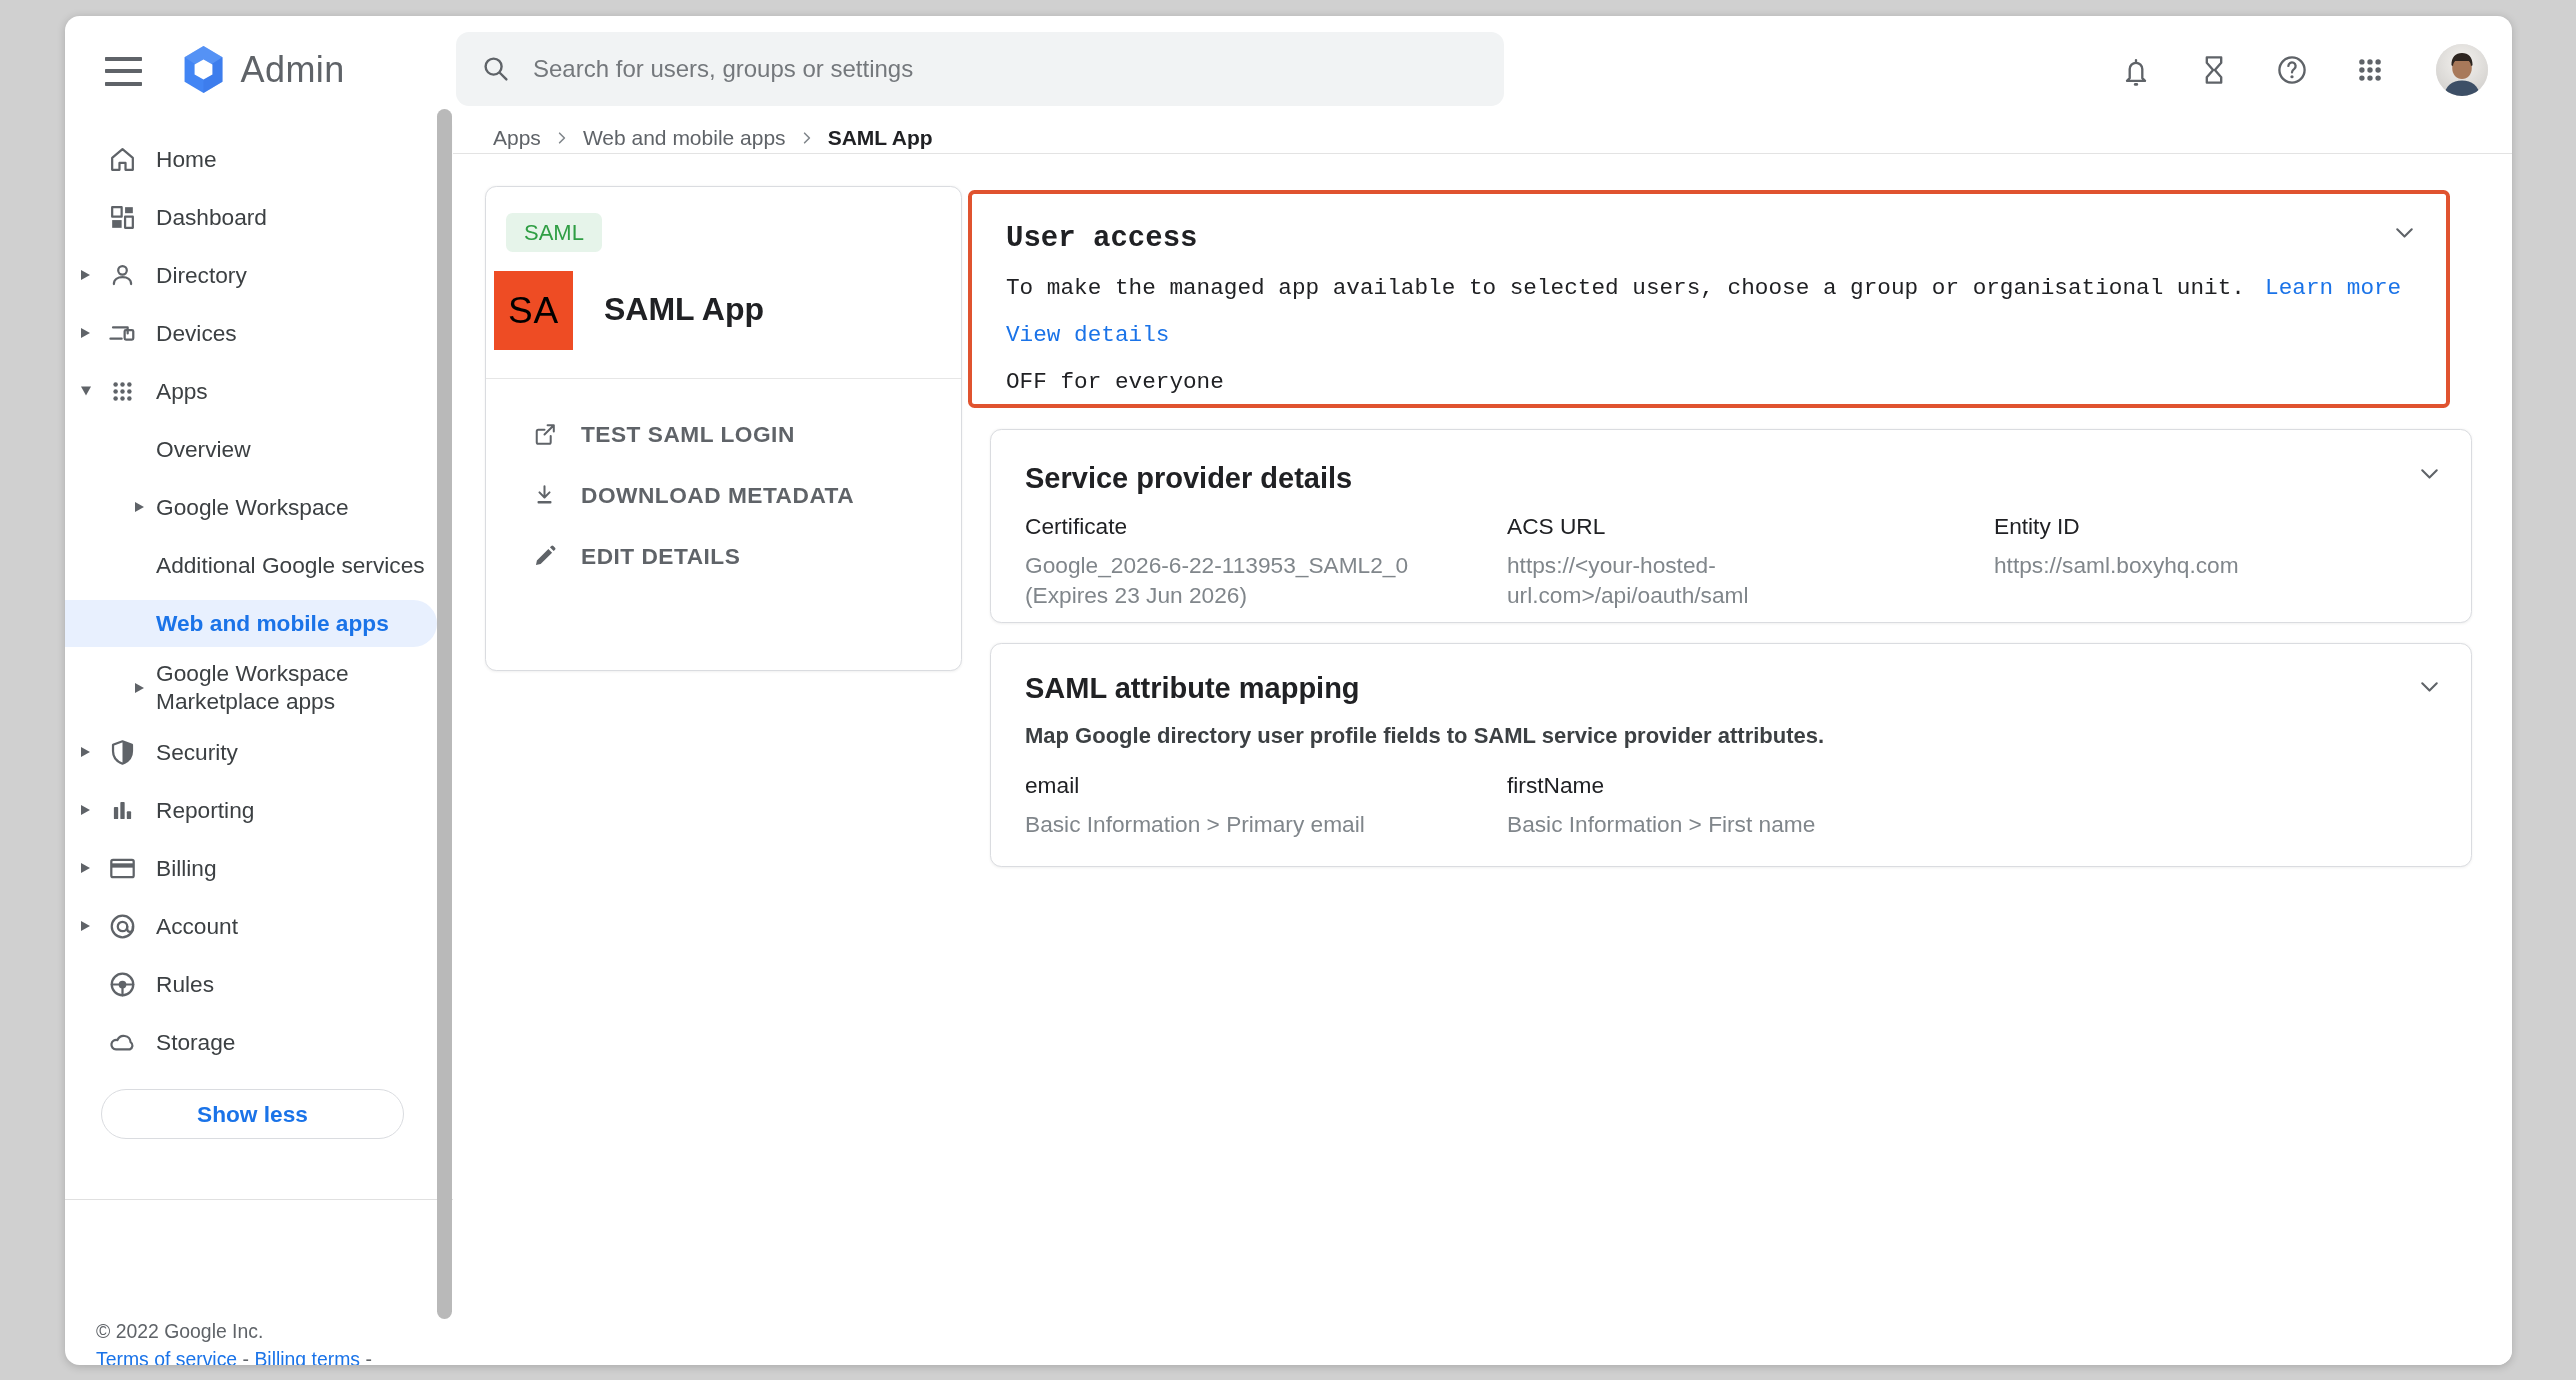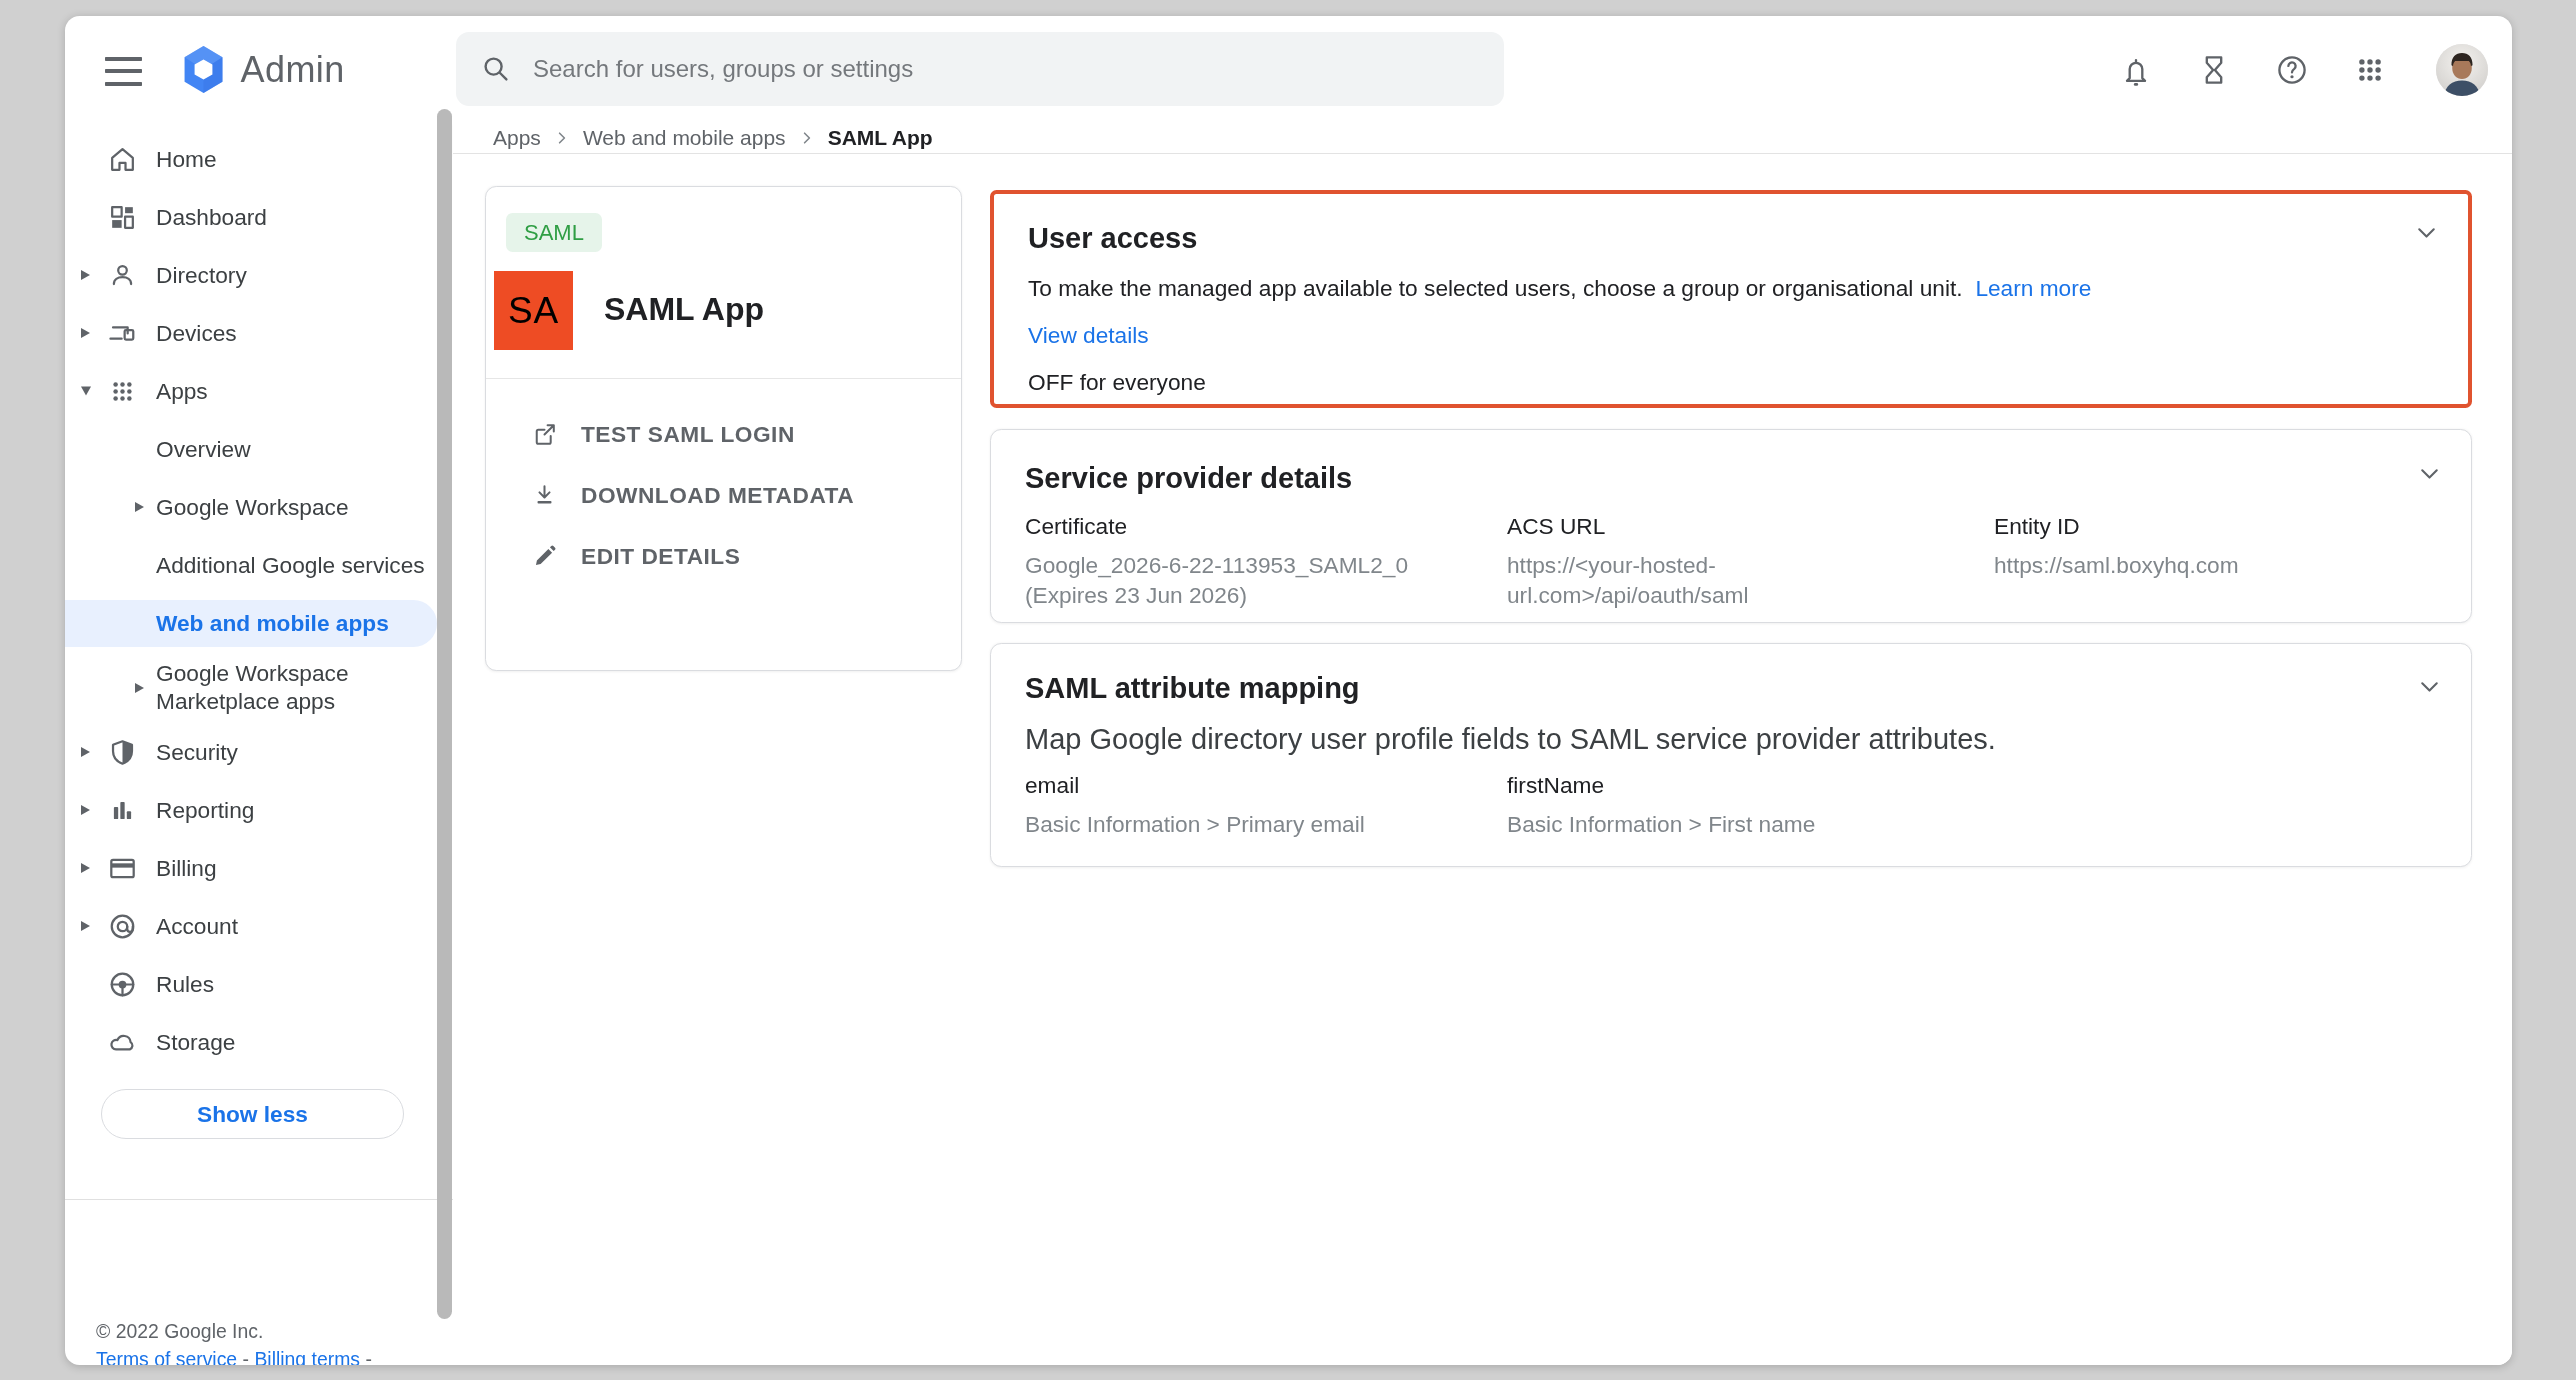--- a/index.html
+++ b/index.html
@@ -93,33 +93,33 @@
     position:absolute; left:8px; top:84px; width:79px; height:79px; background:#ee4c24;
     color:#000000; font-size:37px; display:flex; align-items:center; justify-content:center; letter-spacing:0.8px;
   }
   .app-title { position:absolute; left:118px; top:104px; font-size:32px; color:#202124; }
   .app-divider { position:absolute; left:0; right:0; top:191px; height:0.8px; background:#e6e6e6; }
   .actions { position:absolute; left:11px; right:0; top:217px; }
   .action { height:61px; display:flex; align-items:center; padding-left:32px; cursor:pointer; }
   .action .label { margin-left:21px; font-size:22.7px; font-weight:bold; color:#5f6368; letter-spacing:0.5px; }
 
   
-  .ua-card { left:537px; top:36px; width:1482px; height:218px; border:4px solid #e0532f; border-radius:6.5px; box-shadow:none; }
+  .ua-card { left:515px; top:36px; width:1482px; height:218px; border:4px solid #e0532f; border-radius:6.5px; box-shadow:none;font-family:Liberation Mono, monospace; }
   .sp-card { left:537px; top:275px; width:1482px; height:194px; }
   .am-card { left:537px; top:489px; width:1482px; height:224px; }
   .card-title { position:absolute; left:34px; font-size:29px; color:#202124; }
   .chev { position:absolute; right:27.5px; cursor:pointer; }
   .ua-desc { position:absolute; left:34px; top:81px; font-size:22.7px; color:#202124; }
   .link { color:#1a73e8; text-decoration:none; cursor:pointer; }
   .ua-view { position:absolute; left:34px; top:128px; font-size:22.7px; }
   .ua-off { position:absolute; left:34px; top:175px; font-size:22.7px; color:#202124; }
   .col { position:absolute; width:469px; }
   .f-label { font-size:22.7px; color:#202124; }
   .f-val { font-size:22.7px; color:#80868b; line-height:30px; margin-top:9.7px; white-space:pre-line; }
-  .am-sub { position:absolute; left:34px; top:79px; font-size:29px; color:#3c4043; }
+  .am-sub { position:absolute; left:34px; top:79px; font-size:22px; color:#3c4043;font-weight:bold; }
 
   .icon-stroke { stroke:#5f6368; fill:none; stroke-width:2.6; stroke-linecap:round; stroke-linejoin:round; }
   .icon-fill { fill:#5f6368; }
 </style>
 </head>
 <body>
 
 <div class="stage">
   <div class="window">
 

